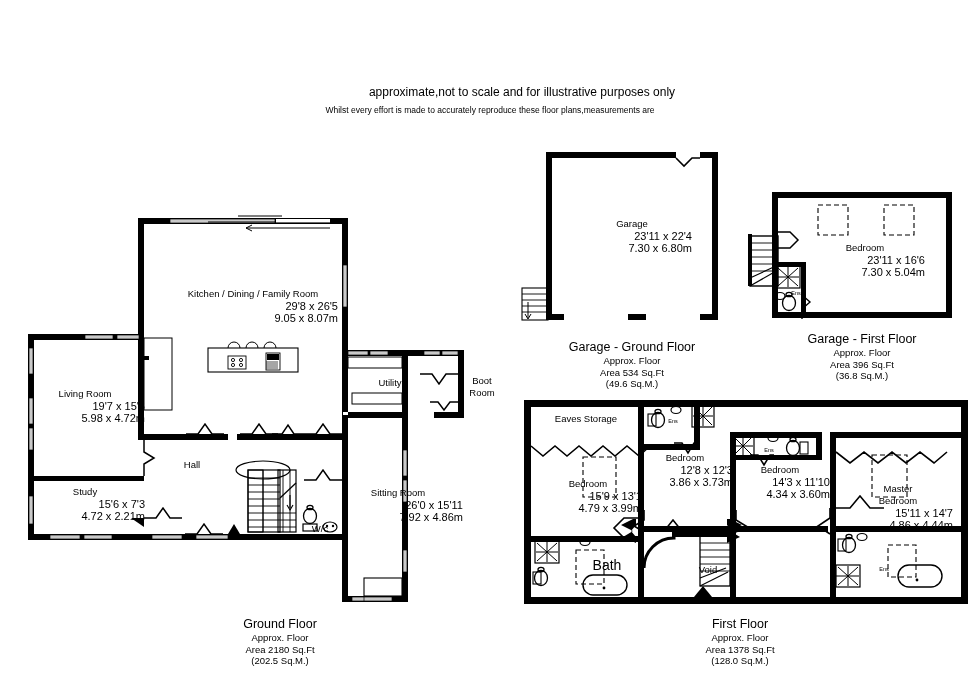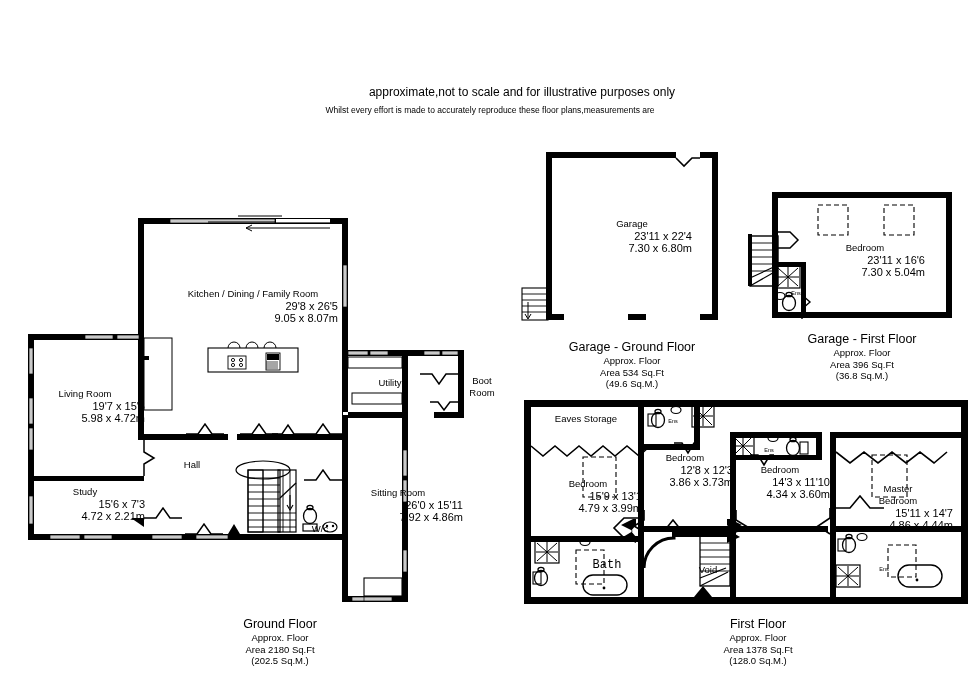--- a/index.html
+++ b/index.html
@@ -12,21 +12,21 @@
   #title2{top:47px;font-size:18.5px;}
   #disc1{top:74px;font-size:8.5px;margin-top:31px;}
   #disc2{top:85px;font-size:12px;margin-left:32px;}
   .cap{position:absolute;text-align:center;}
   .cap .ch{font-size:12.5px;display:block;line-height:15px;}
   .cap .cl{font-size:9.5px;display:block;line-height:11.5px;}
   .rl{position:absolute;text-align:center;line-height:12px;}
   .rl span{display:block;}
   .r-nm{font-size:9.5px;}
   .r-d{font-size:11px;text-align:right;}
-  .sml{font-size:12px;font-family:Liberation Mono, monospace;}
+  .sml{font-size:14px;}
   .tiny{font-size:5.5px;}
 </style>
 </head>
 <body>
 
 <div id="stage">
 
   <div class="ttl" id="disc1">Whilst every effort is made to accurately reproduce these floor plans,measurements are</div>
   <div class="ttl" id="disc2">approximate,not to scale and for illustrative purposes only</div>
 
@@ -537,20 +537,20 @@
     <span class="cl">(49.6 Sq.M.)</span>
   </div>
 
   <div class="cap" style="left:772px;top:332px;width:180px;">
     <span class="ch">Garage - First Floor</span>
     <span class="cl">Approx. Floor</span>
     <span class="cl">Area 396 Sq.Ft</span>
     <span class="cl">(36.8 Sq.M.)</span>
   </div>
 
-  <div class="cap" style="left:668px;top:617px;width:180px;">
+  <div class="cap" style="left:650px;top:617px;width:180px;">
     <span class="ch">First Floor</span>
     <span class="cl">Approx. Floor</span>
     <span class="cl">Area 1378 Sq.Ft</span>
     <span class="cl">(128.0 Sq.M.)</span>
   </div>
 
 </div>
 
 </body></html>

